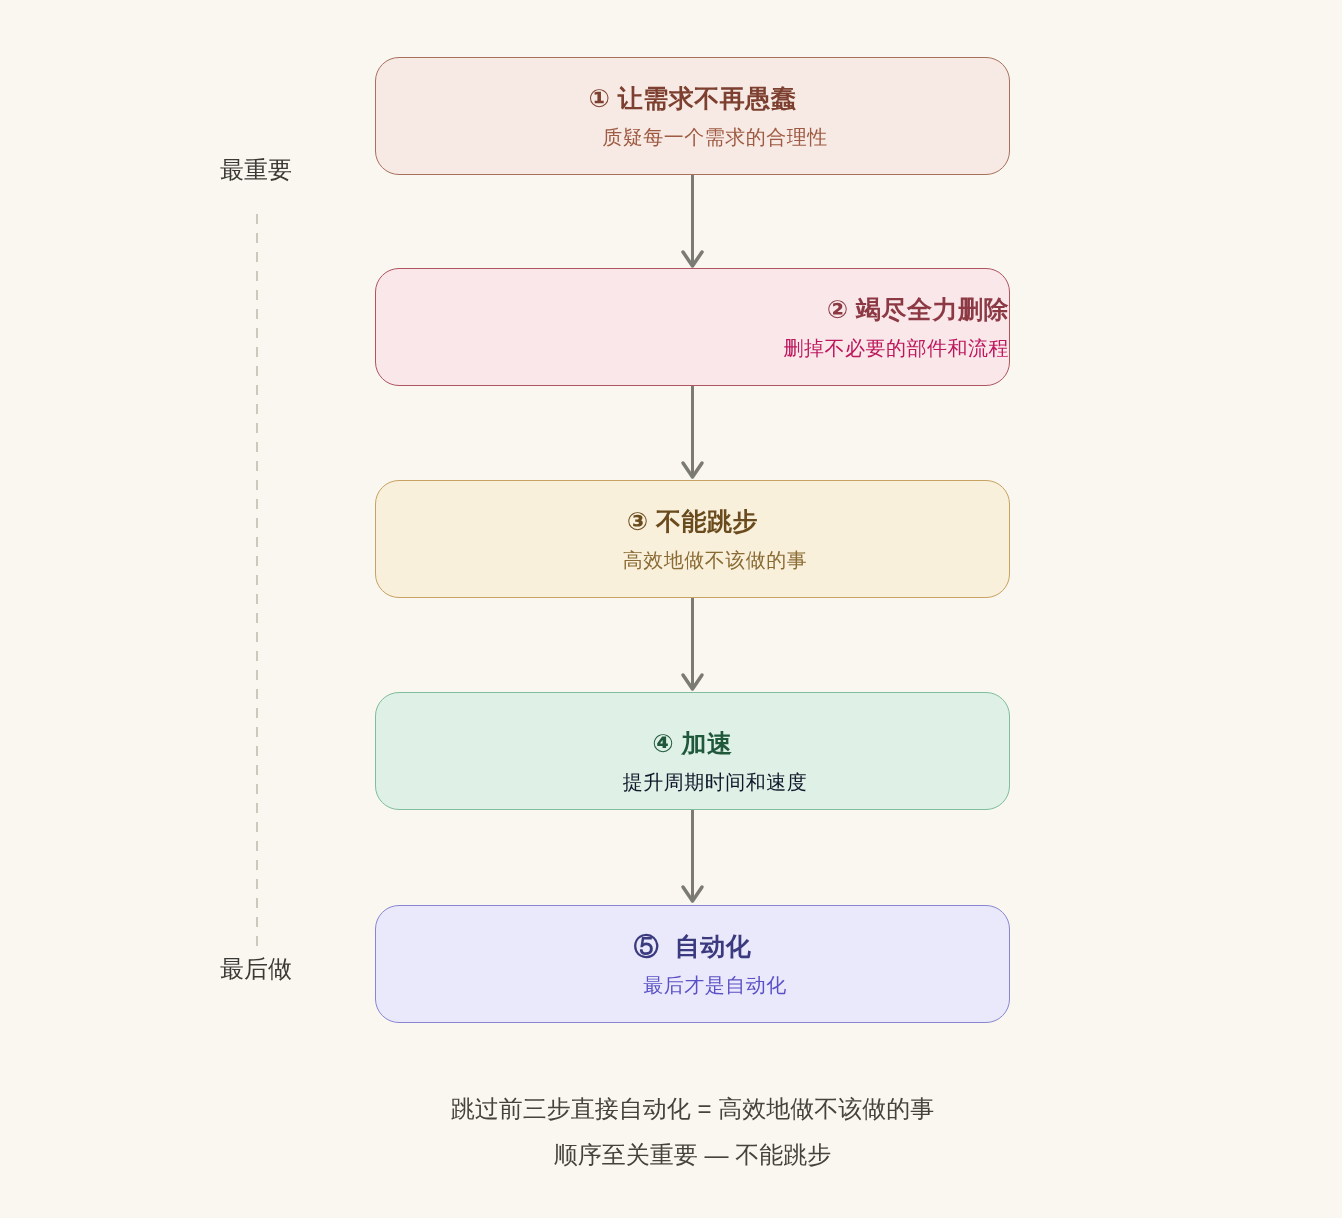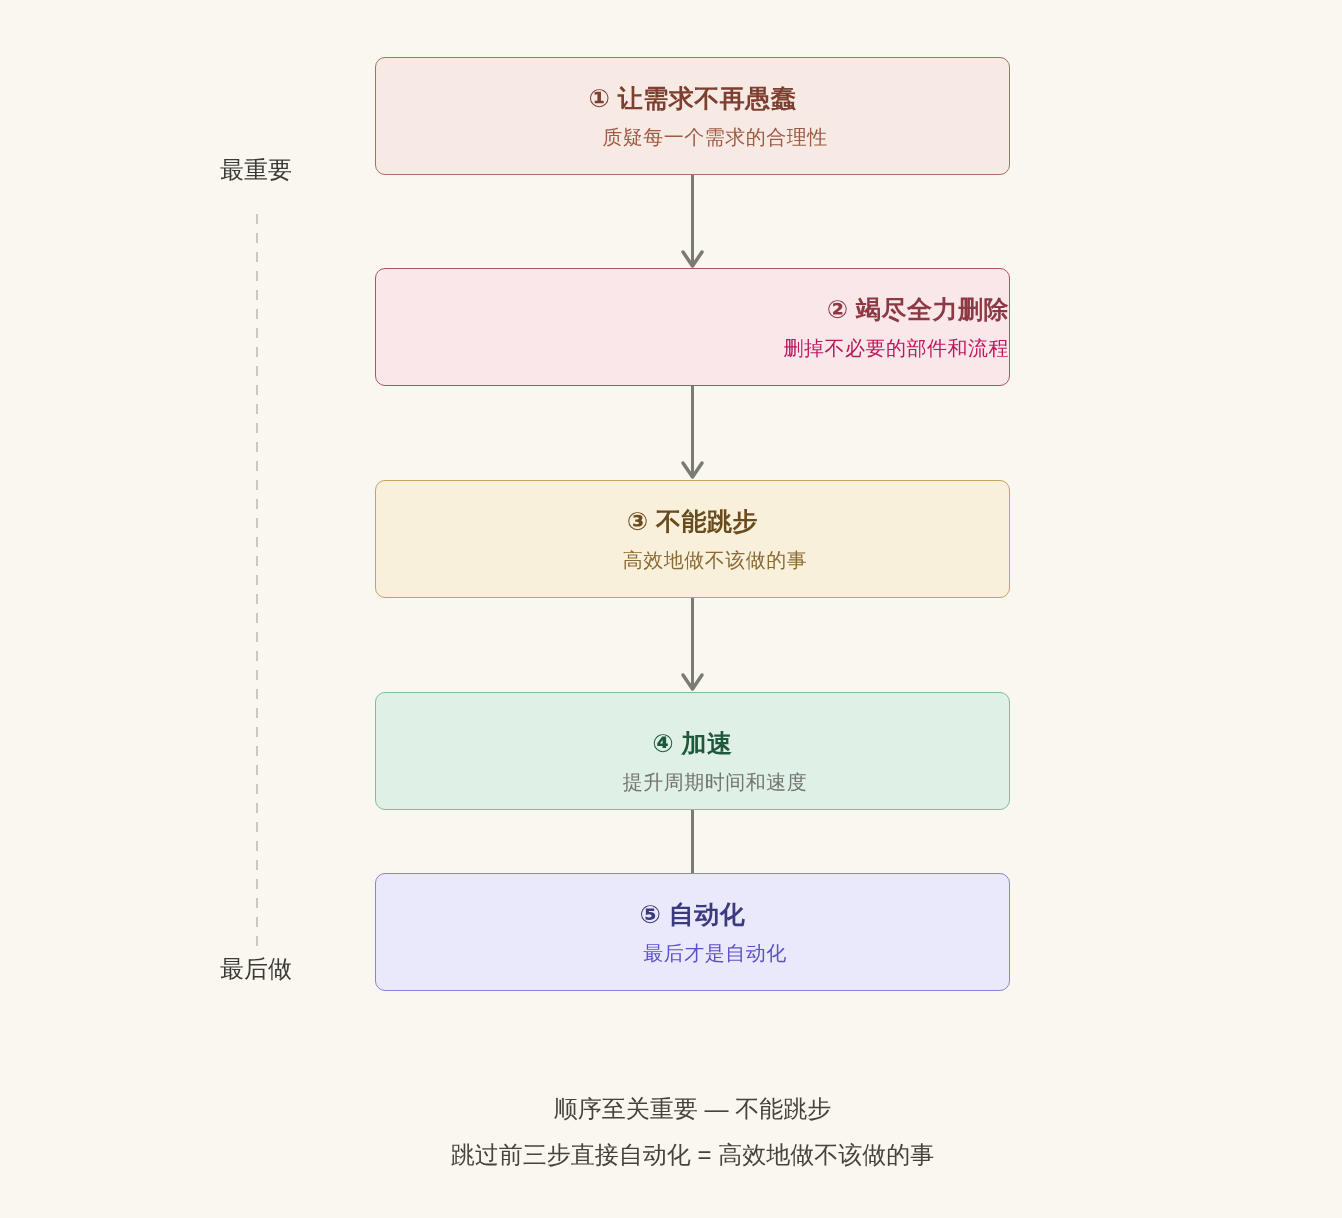--- a/index.html
+++ b/index.html
@@ -40,32 +40,32 @@
       transparent 19px
     );
   }
   .step-box {
     position: absolute;
     left: 375px;
     width: 635px;
     height: 118px;
     box-sizing: border-box;
     border: 1.5px solid;
-    border-radius: 10px;
+    border-radius: 24px;
     display: flex;
     flex-direction: column;
     align-items: center;
     justify-content: center;
     gap: 9px;
   }
   .step-box.s0 { top: 57px; }
   .step-box.s1 { top: 268px; align-items: flex-end; }
   .step-box.s2 { top: 480px; }
   .step-box.s3 { top: 692px; }
-  .step-box.s4 { top: 873px; }
+  .step-box.s4 { top: 905px; font-family: Liberation Mono, monospace; }
   .step-title {
     font-size: 25px;
     font-weight: 700;
     letter-spacing: 0.5px;
     white-space: nowrap;
   }
   .step-subtitle {
     font-size: 20px;
     font-weight: 400;
     letter-spacing: 0.5px;
@@ -131,31 +131,31 @@
     <div class="step-subtitle" style="color: rgb(138, 107, 52);">高效地做不该做的事</div>
   </div>
 
   <svg class="flow-arrow a2" viewBox="0 0 25 94">
     <line class="arrow-stroke" x1="12.5" y1="0" x2="12.5" y2="90" stroke-width="3" fill="none" stroke="#7B7B73"></line>
     <polyline class="arrow-stroke" points="3,77 12.5,91 22,77" stroke-width="3.5" fill="none" stroke-linecap="round" stroke-linejoin="round" stroke="#7B7B73"></polyline>
   </svg>
 
   <div class="step-box s3" style="background: rgb(223, 240, 230); border-color: rgb(128, 189, 155);">
     <div class="step-title" style="color: rgb(31, 88, 59); margin-top: 20px;">④ 加速</div>
-    <div class="step-subtitle" style="color: #737373;">提升周期时间和速度</div>
+    <div class="step-subtitle" style="color: #0f172a;">提升周期时间和速度</div>
   </div>
 
   <svg class="flow-arrow a3" viewBox="0 0 25 94">
     <line class="arrow-stroke" x1="12.5" y1="0" x2="12.5" y2="90" stroke-width="3" fill="none" stroke="#7B7B73"></line>
     <polyline class="arrow-stroke" points="3,77 12.5,91 22,77" stroke-width="3.5" fill="none" stroke-linecap="round" stroke-linejoin="round" stroke="#7B7B73"></polyline>
   </svg>
 
   <div class="step-box s4" style="background: rgb(233, 233, 251); border-color: rgb(137, 134, 209);">
     <div class="step-title" style="color: rgb(59, 58, 127);">⑤ 自动化</div>
     <div class="step-subtitle" style="color: rgb(92, 80, 198);">最后才是自动化</div>
   </div>
 
   <div class="footer-note">
+    <div>跳过前三步直接自动化 = 高效地做不该做的事</div>
     <div>顺序至关重要 — 不能跳步</div>
-    <div>跳过前三步直接自动化 = 高效地做不该做的事</div>
   </div>
 
 </div>
 
 </body></html>

